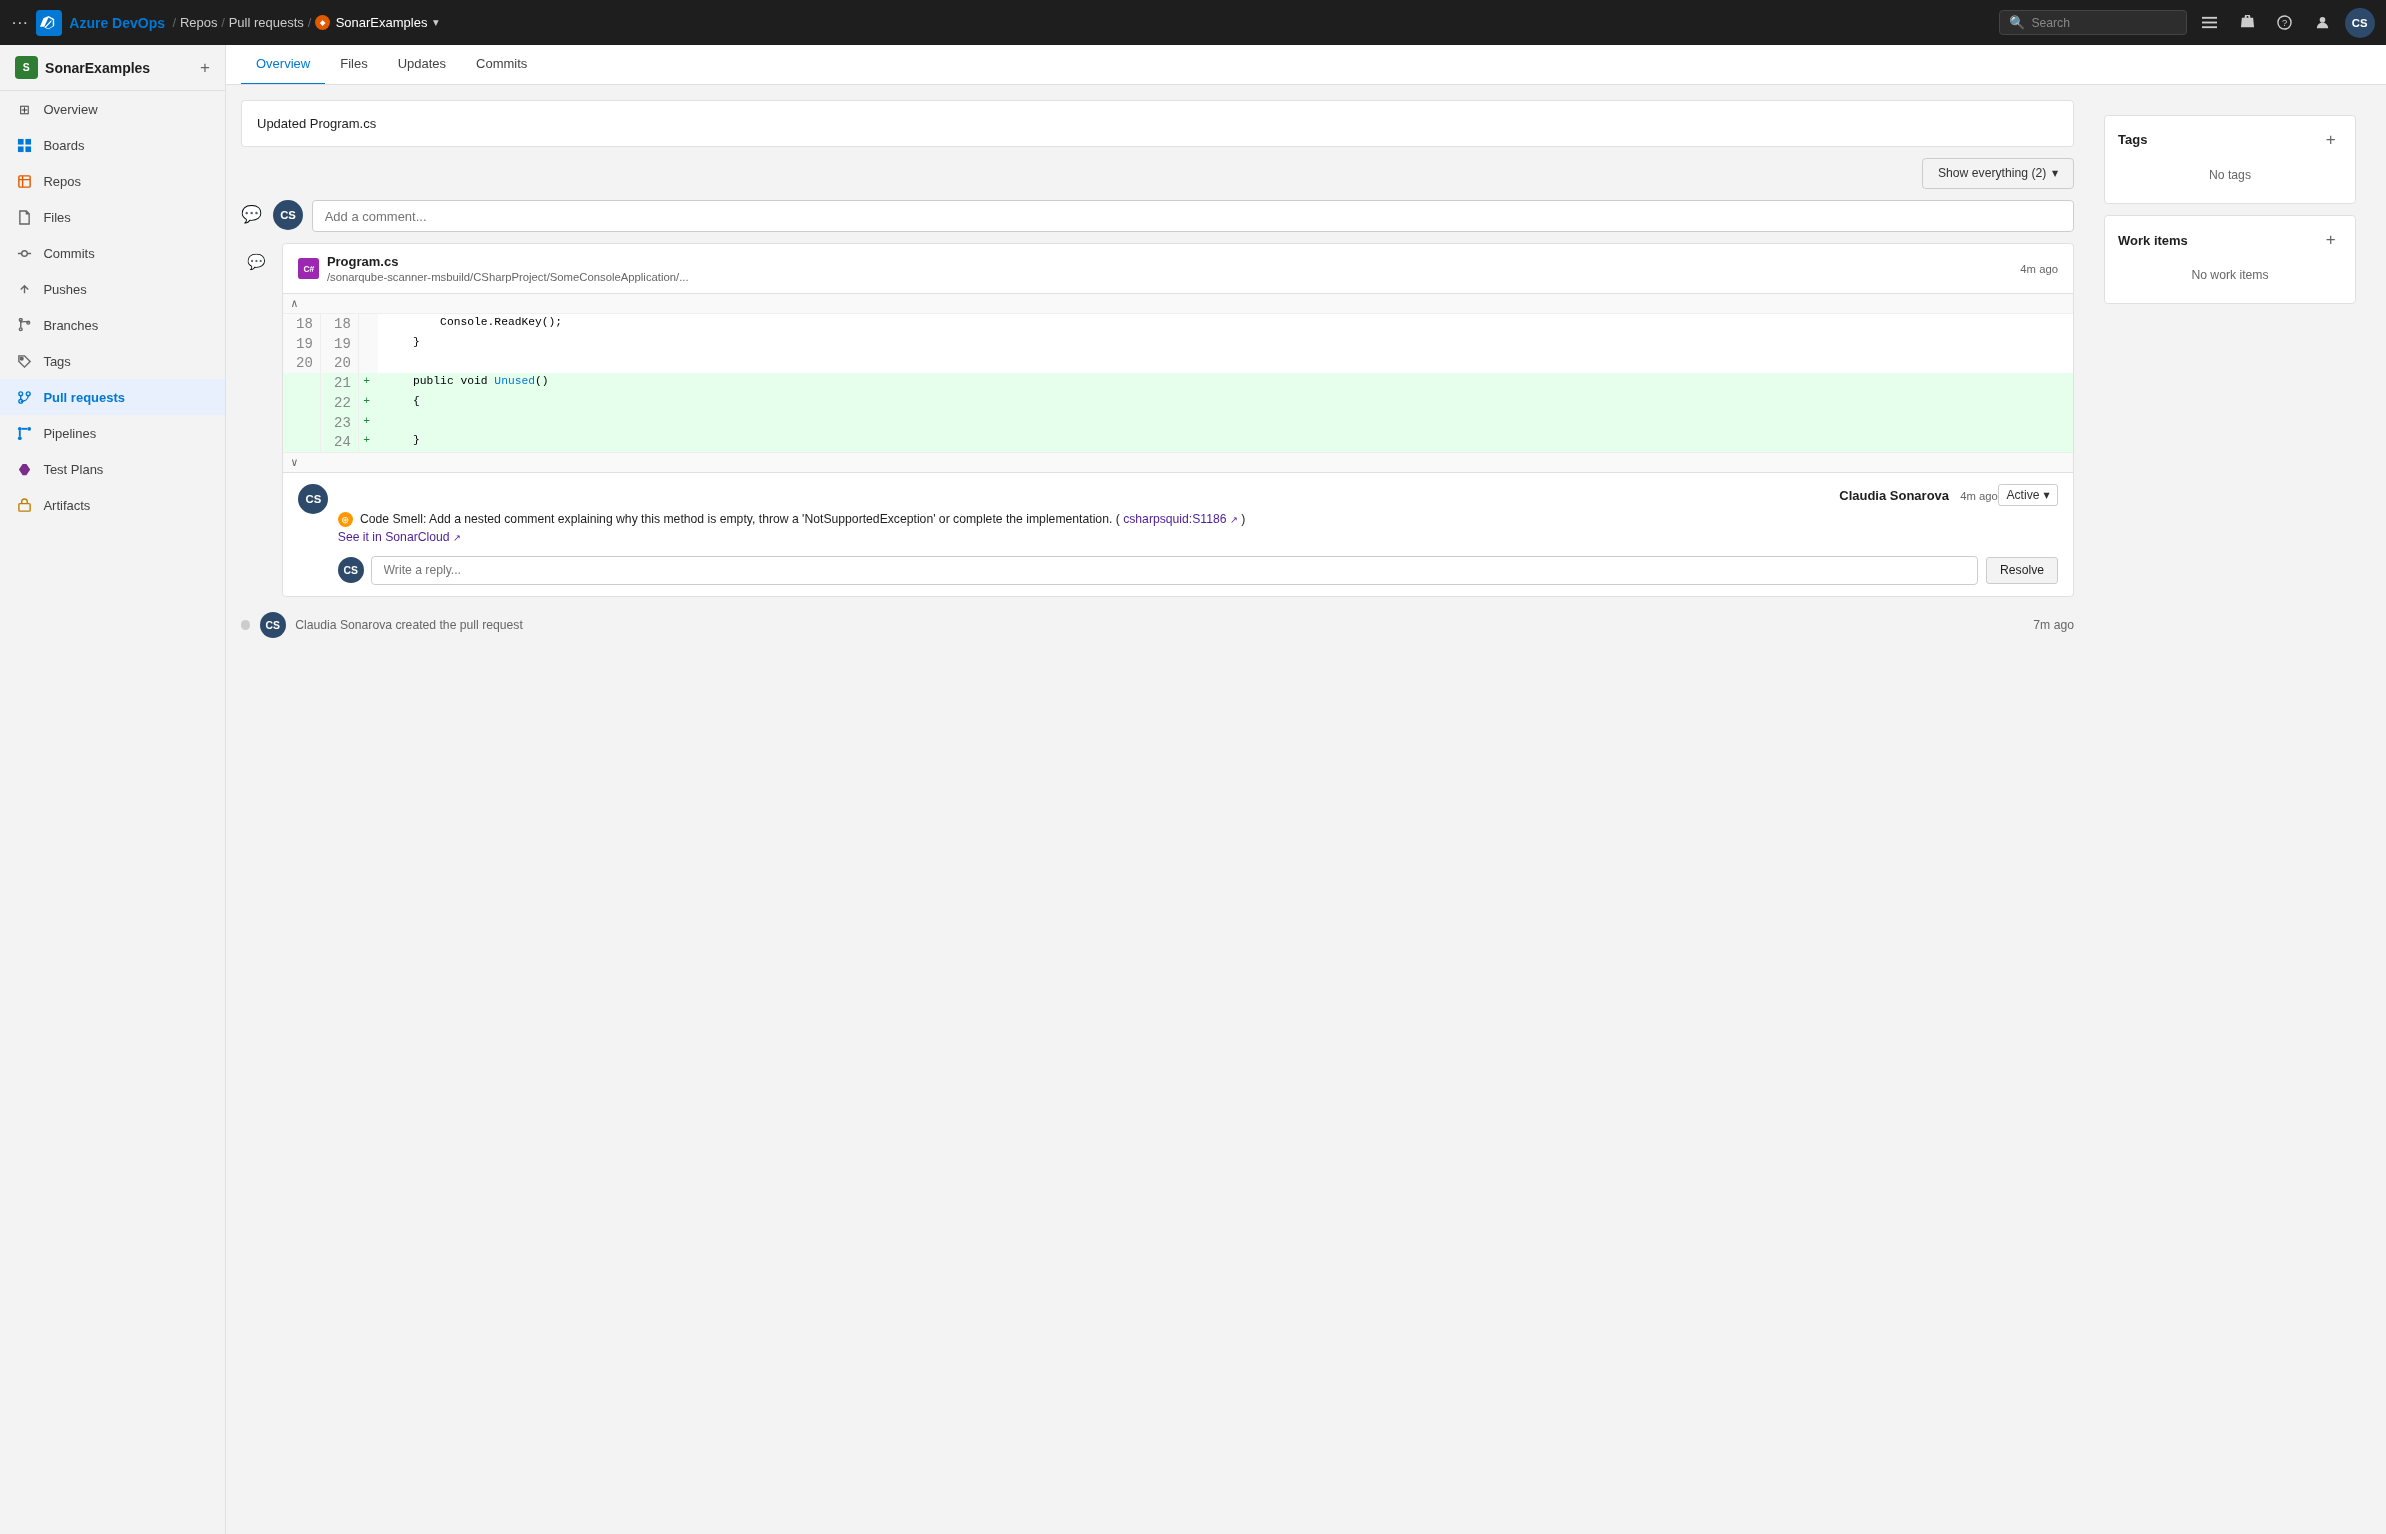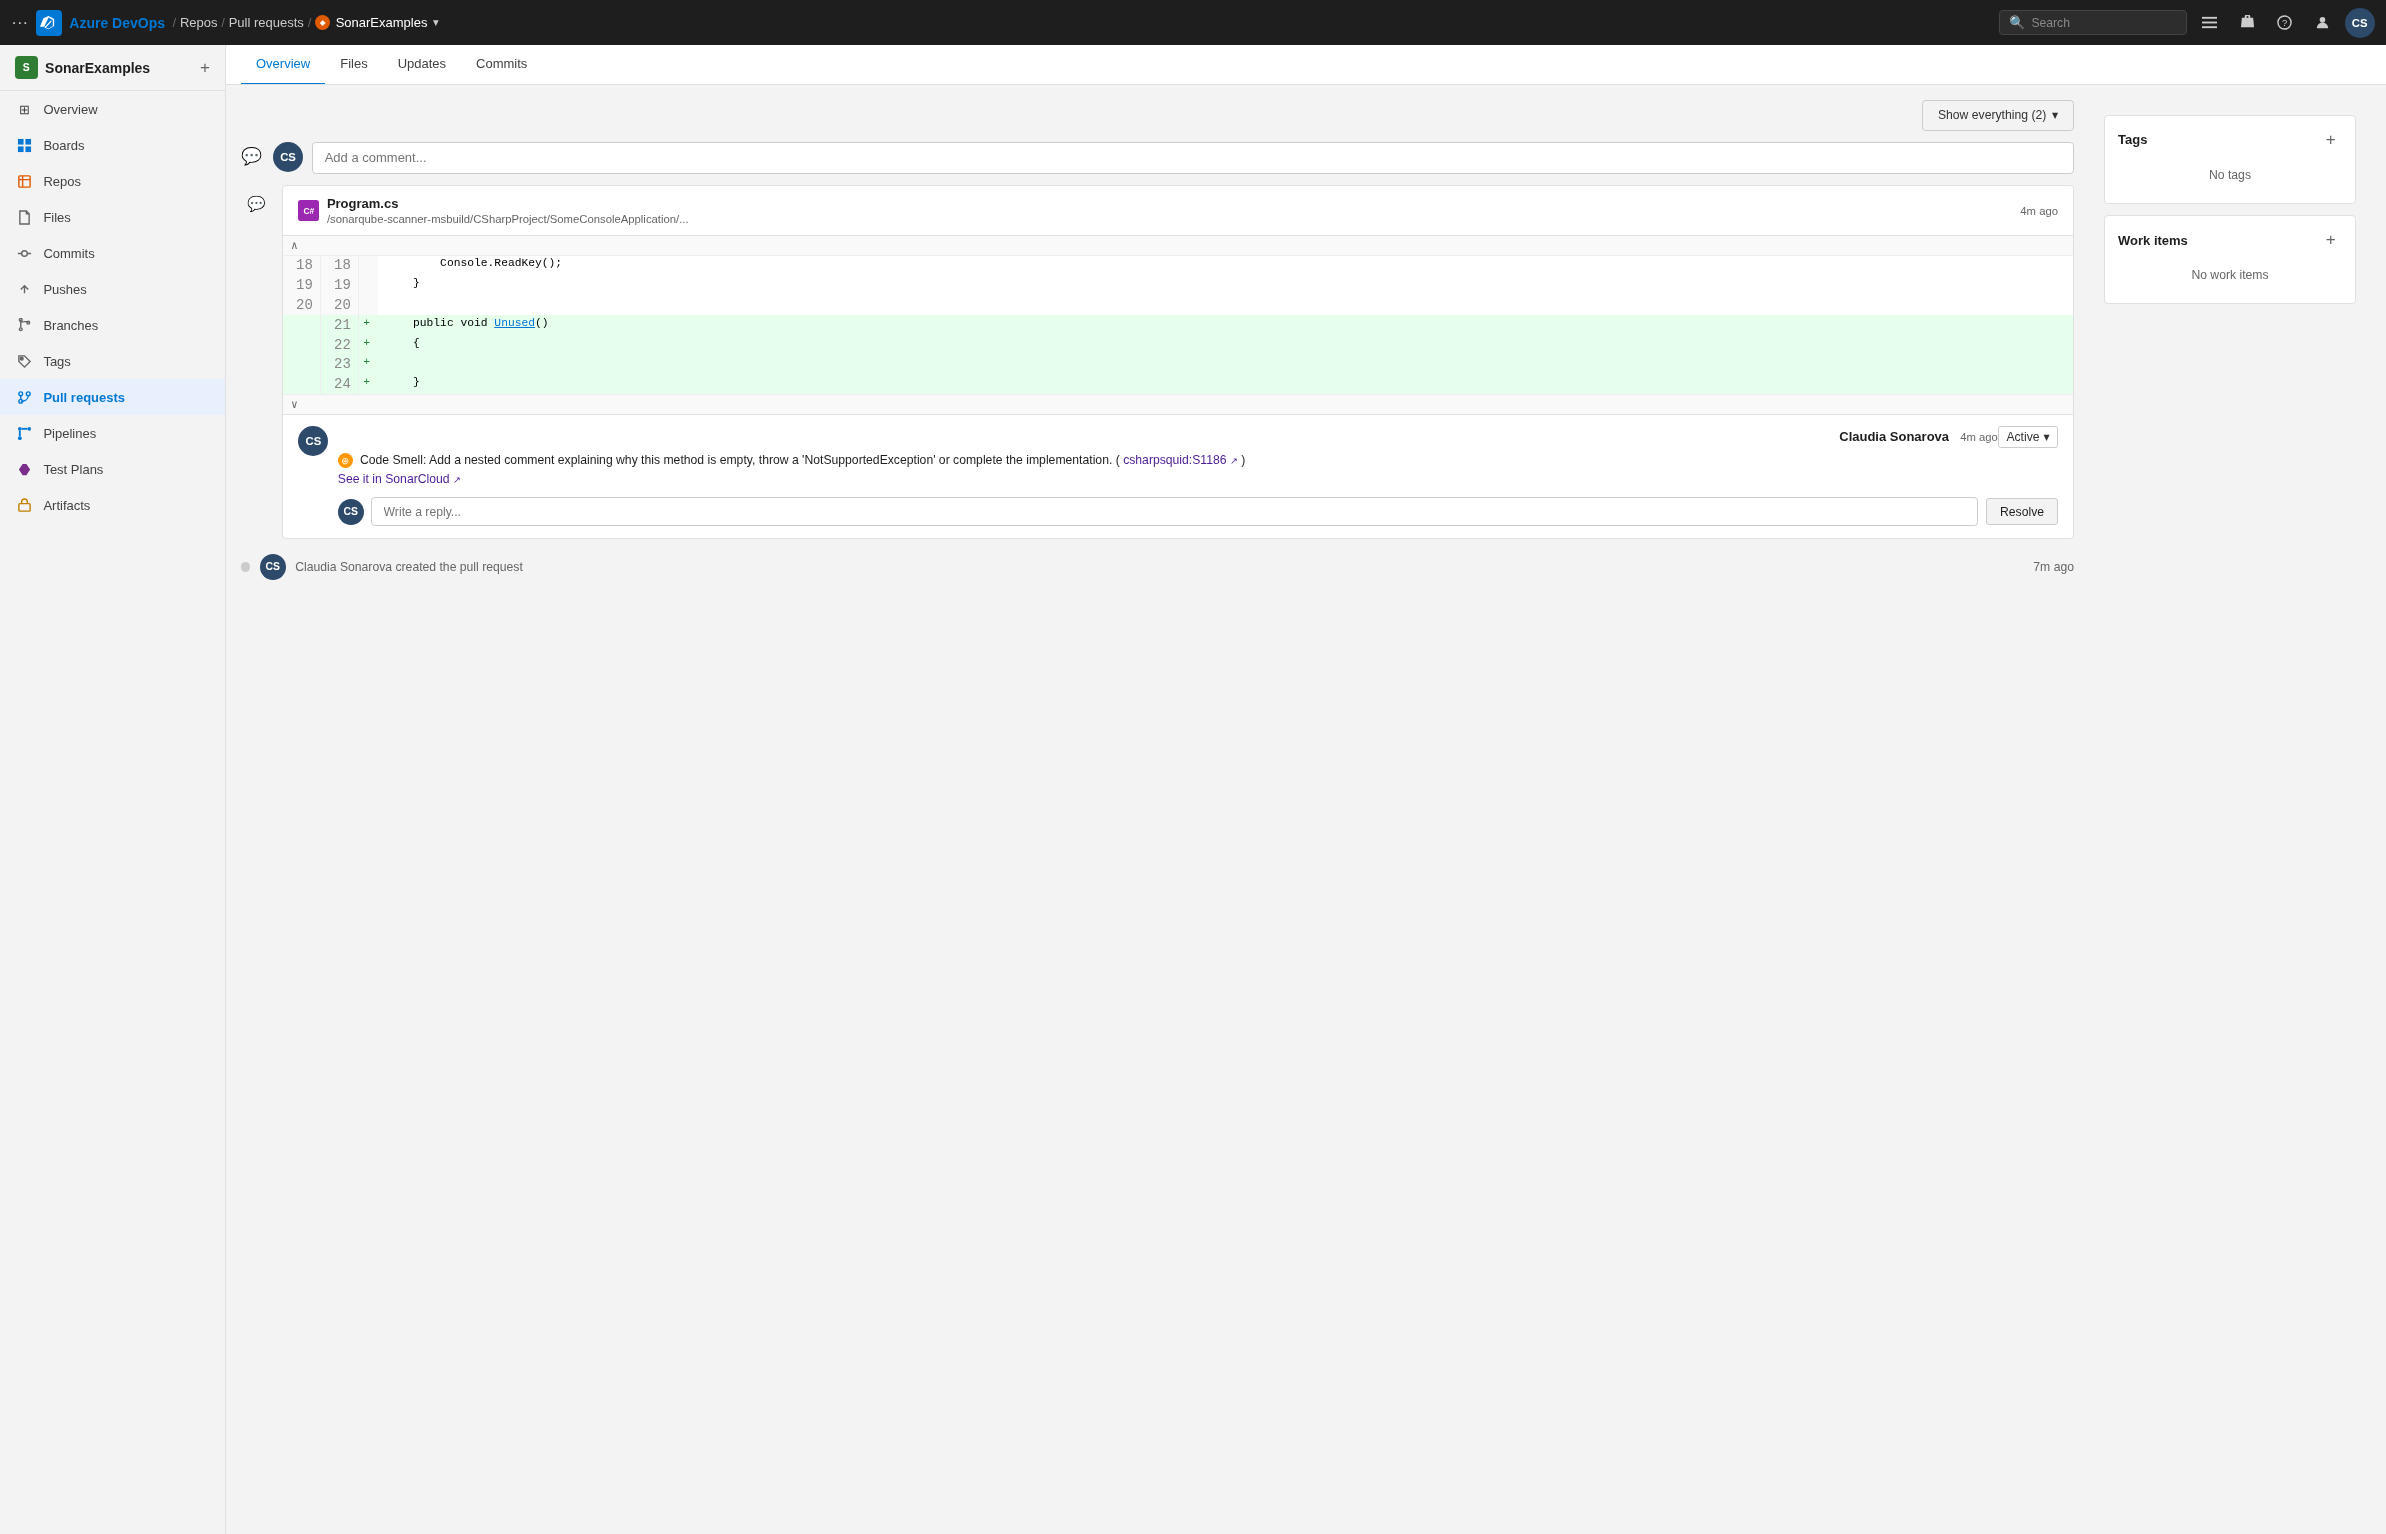--- a/index.html
+++ b/index.html
@@ -303,20 +303,23 @@
         <div class="tab-item active">Overview</div>
         <div class="tab-item">Files</div>
         <div class="tab-item">Updates</div>
         <div class="tab-item">Commits</div>
       </div>
 
       <div class="scroll-area">
 
         <div class="pr-main">
 
+          <div class="updated-file-card">
+            <span>Updated Program.cs</span>
+          </div>
 
           <div style="display:flex; justify-content: flex-end;">
             <button class="show-everything-btn">
               <span>Show everything (2)</span>
               <span>▾</span>
             </button>
           </div>
 
           <div style="display:flex; align-items:flex-start; gap:9.4px;">
             <div class="comment-icon-area">
@@ -368,21 +371,21 @@
                   <span class="line-num">20</span>
                   <span class="line-num">20</span>
                   <span class="diff-marker"></span>
                   <span class="diff-code"></span>
                 </div>
 
                 <div class="diff-row added">
                   <span class="line-num"></span>
                   <span class="line-num">21</span>
                   <span class="diff-marker">+</span>
-                  <span class="diff-code">    public void <span style="text-decoration:underline; color:#0078d4; cursor:pointer;">Unused</span>()</span>
+                  <span class="diff-code">    public void <span style="color:#0078d4; cursor:pointer;">Unused</span>()</span>
                 </div>
 
                 <div class="diff-row added">
                   <span class="line-num"></span>
                   <span class="line-num">22</span>
                   <span class="diff-marker">+</span>
                   <span class="diff-code">    {</span>
                 </div>
 
                 <div class="diff-row added">

